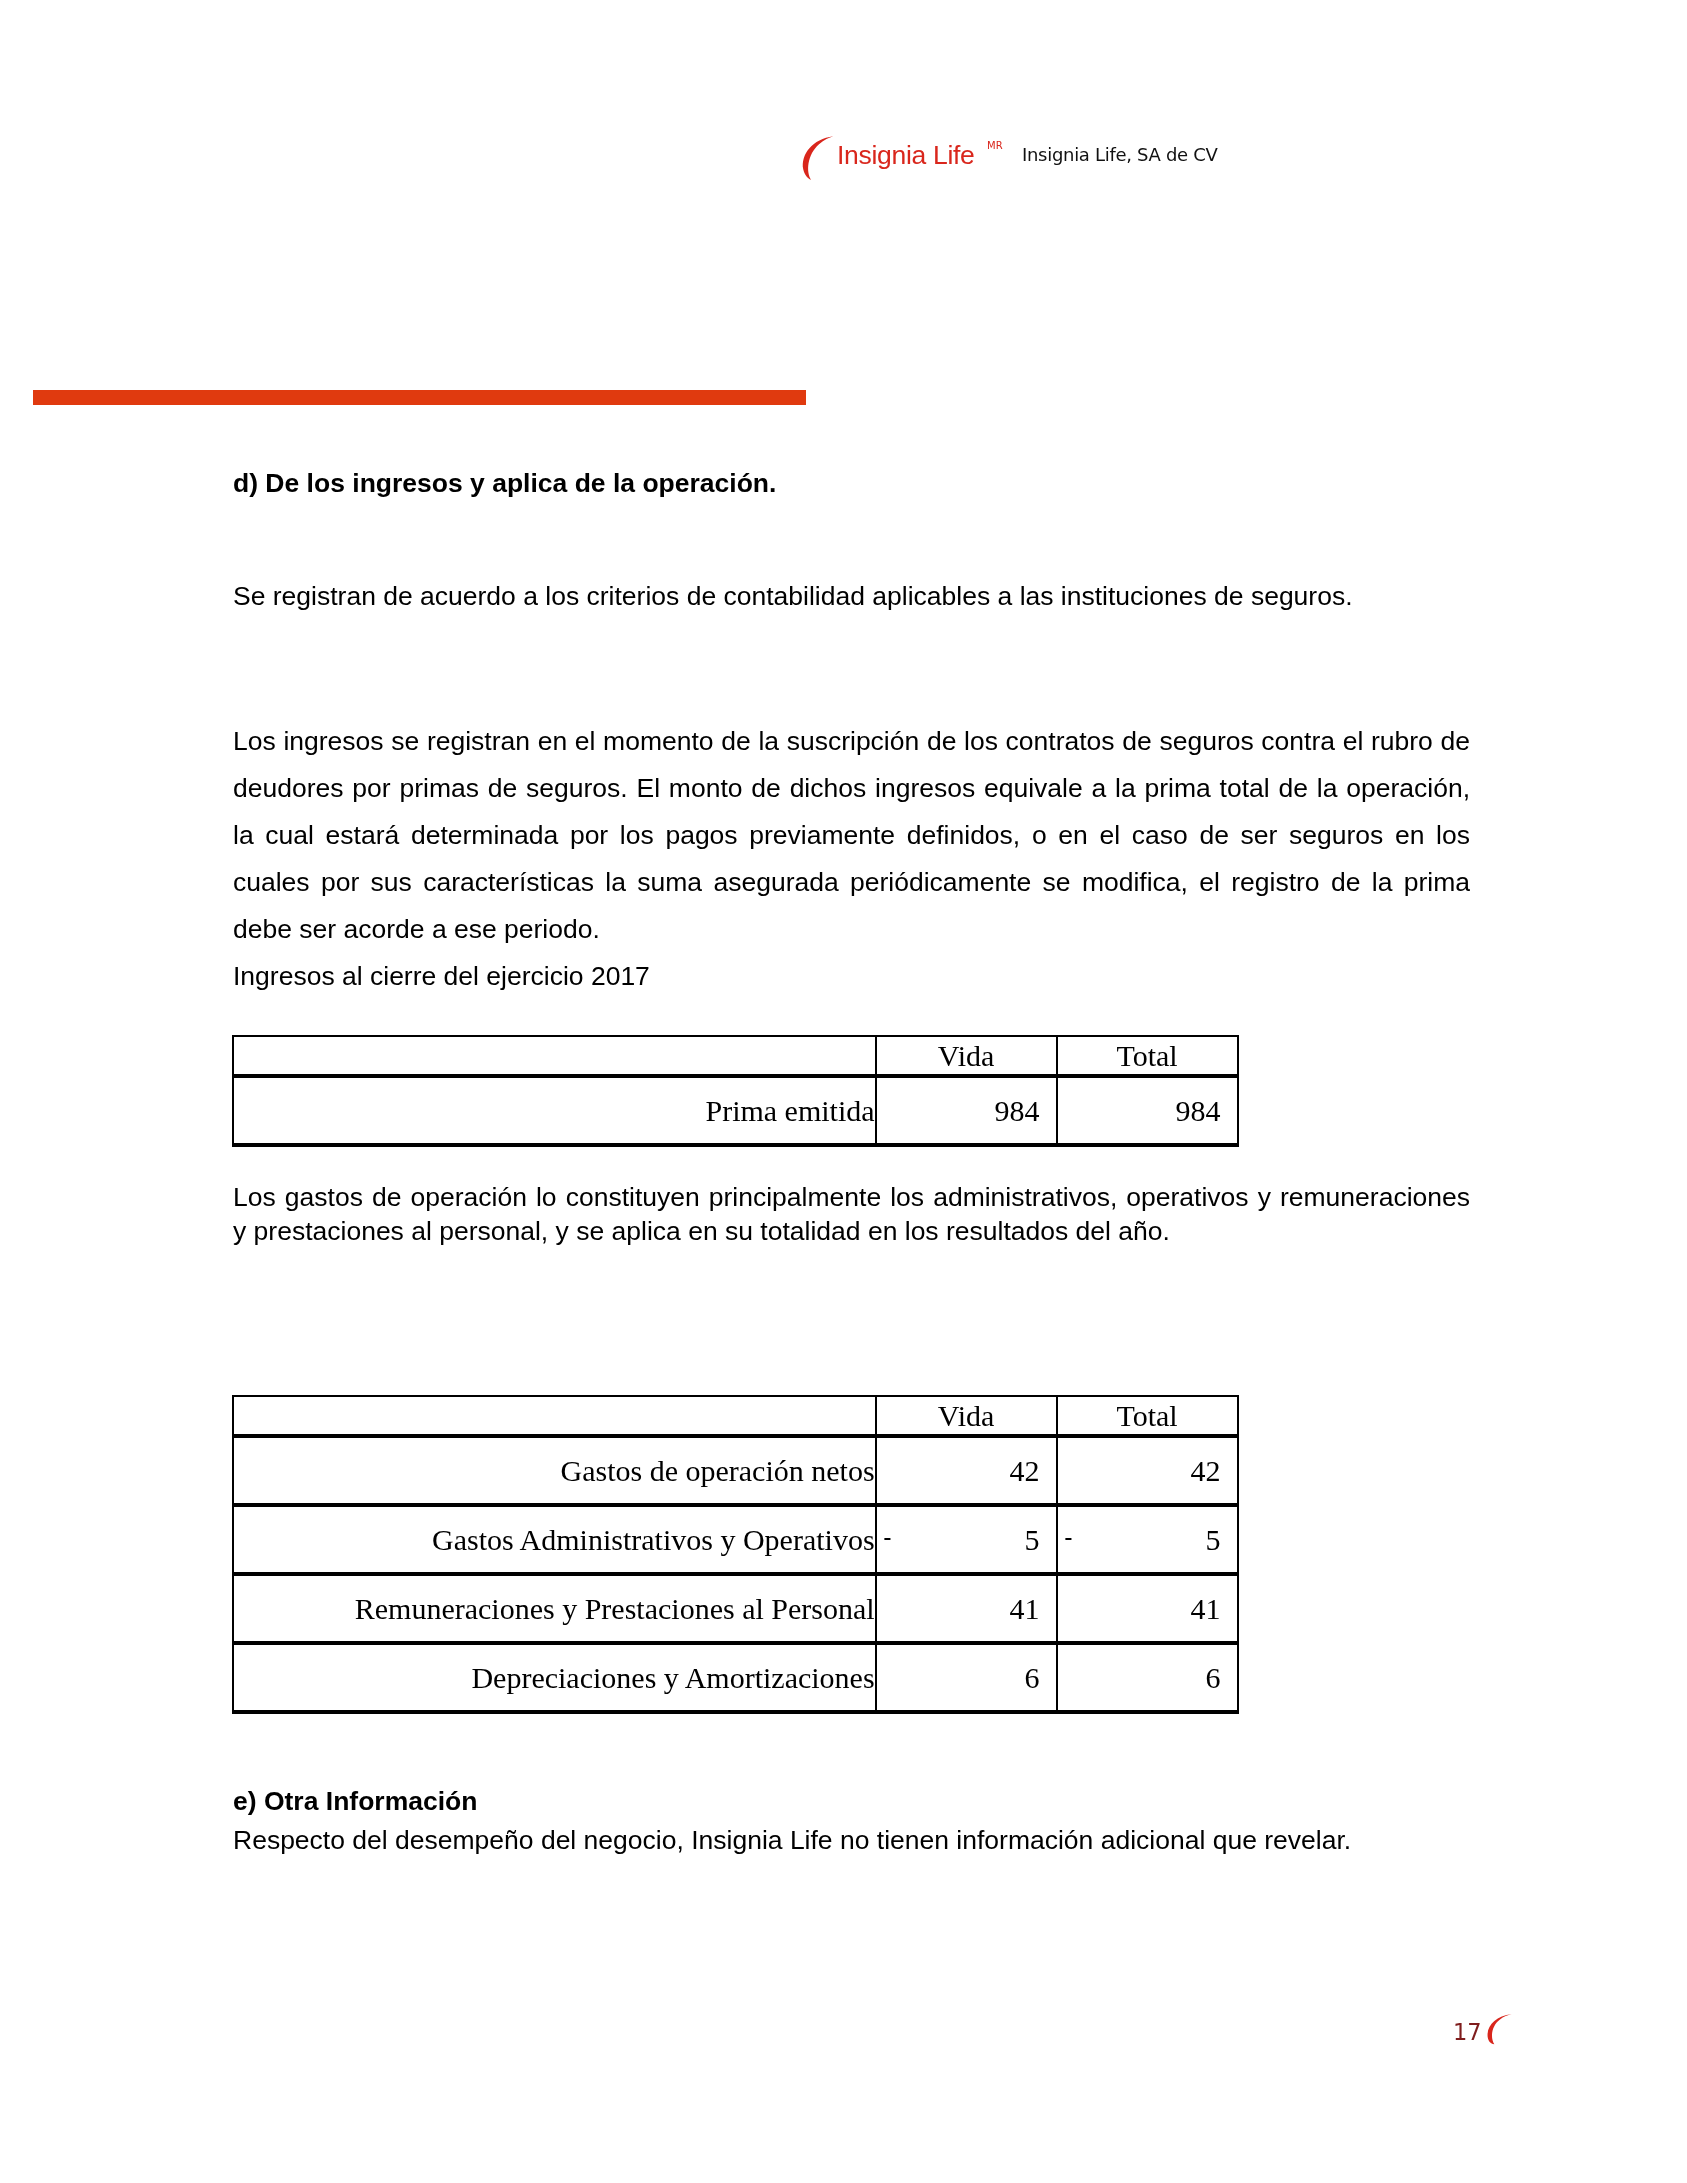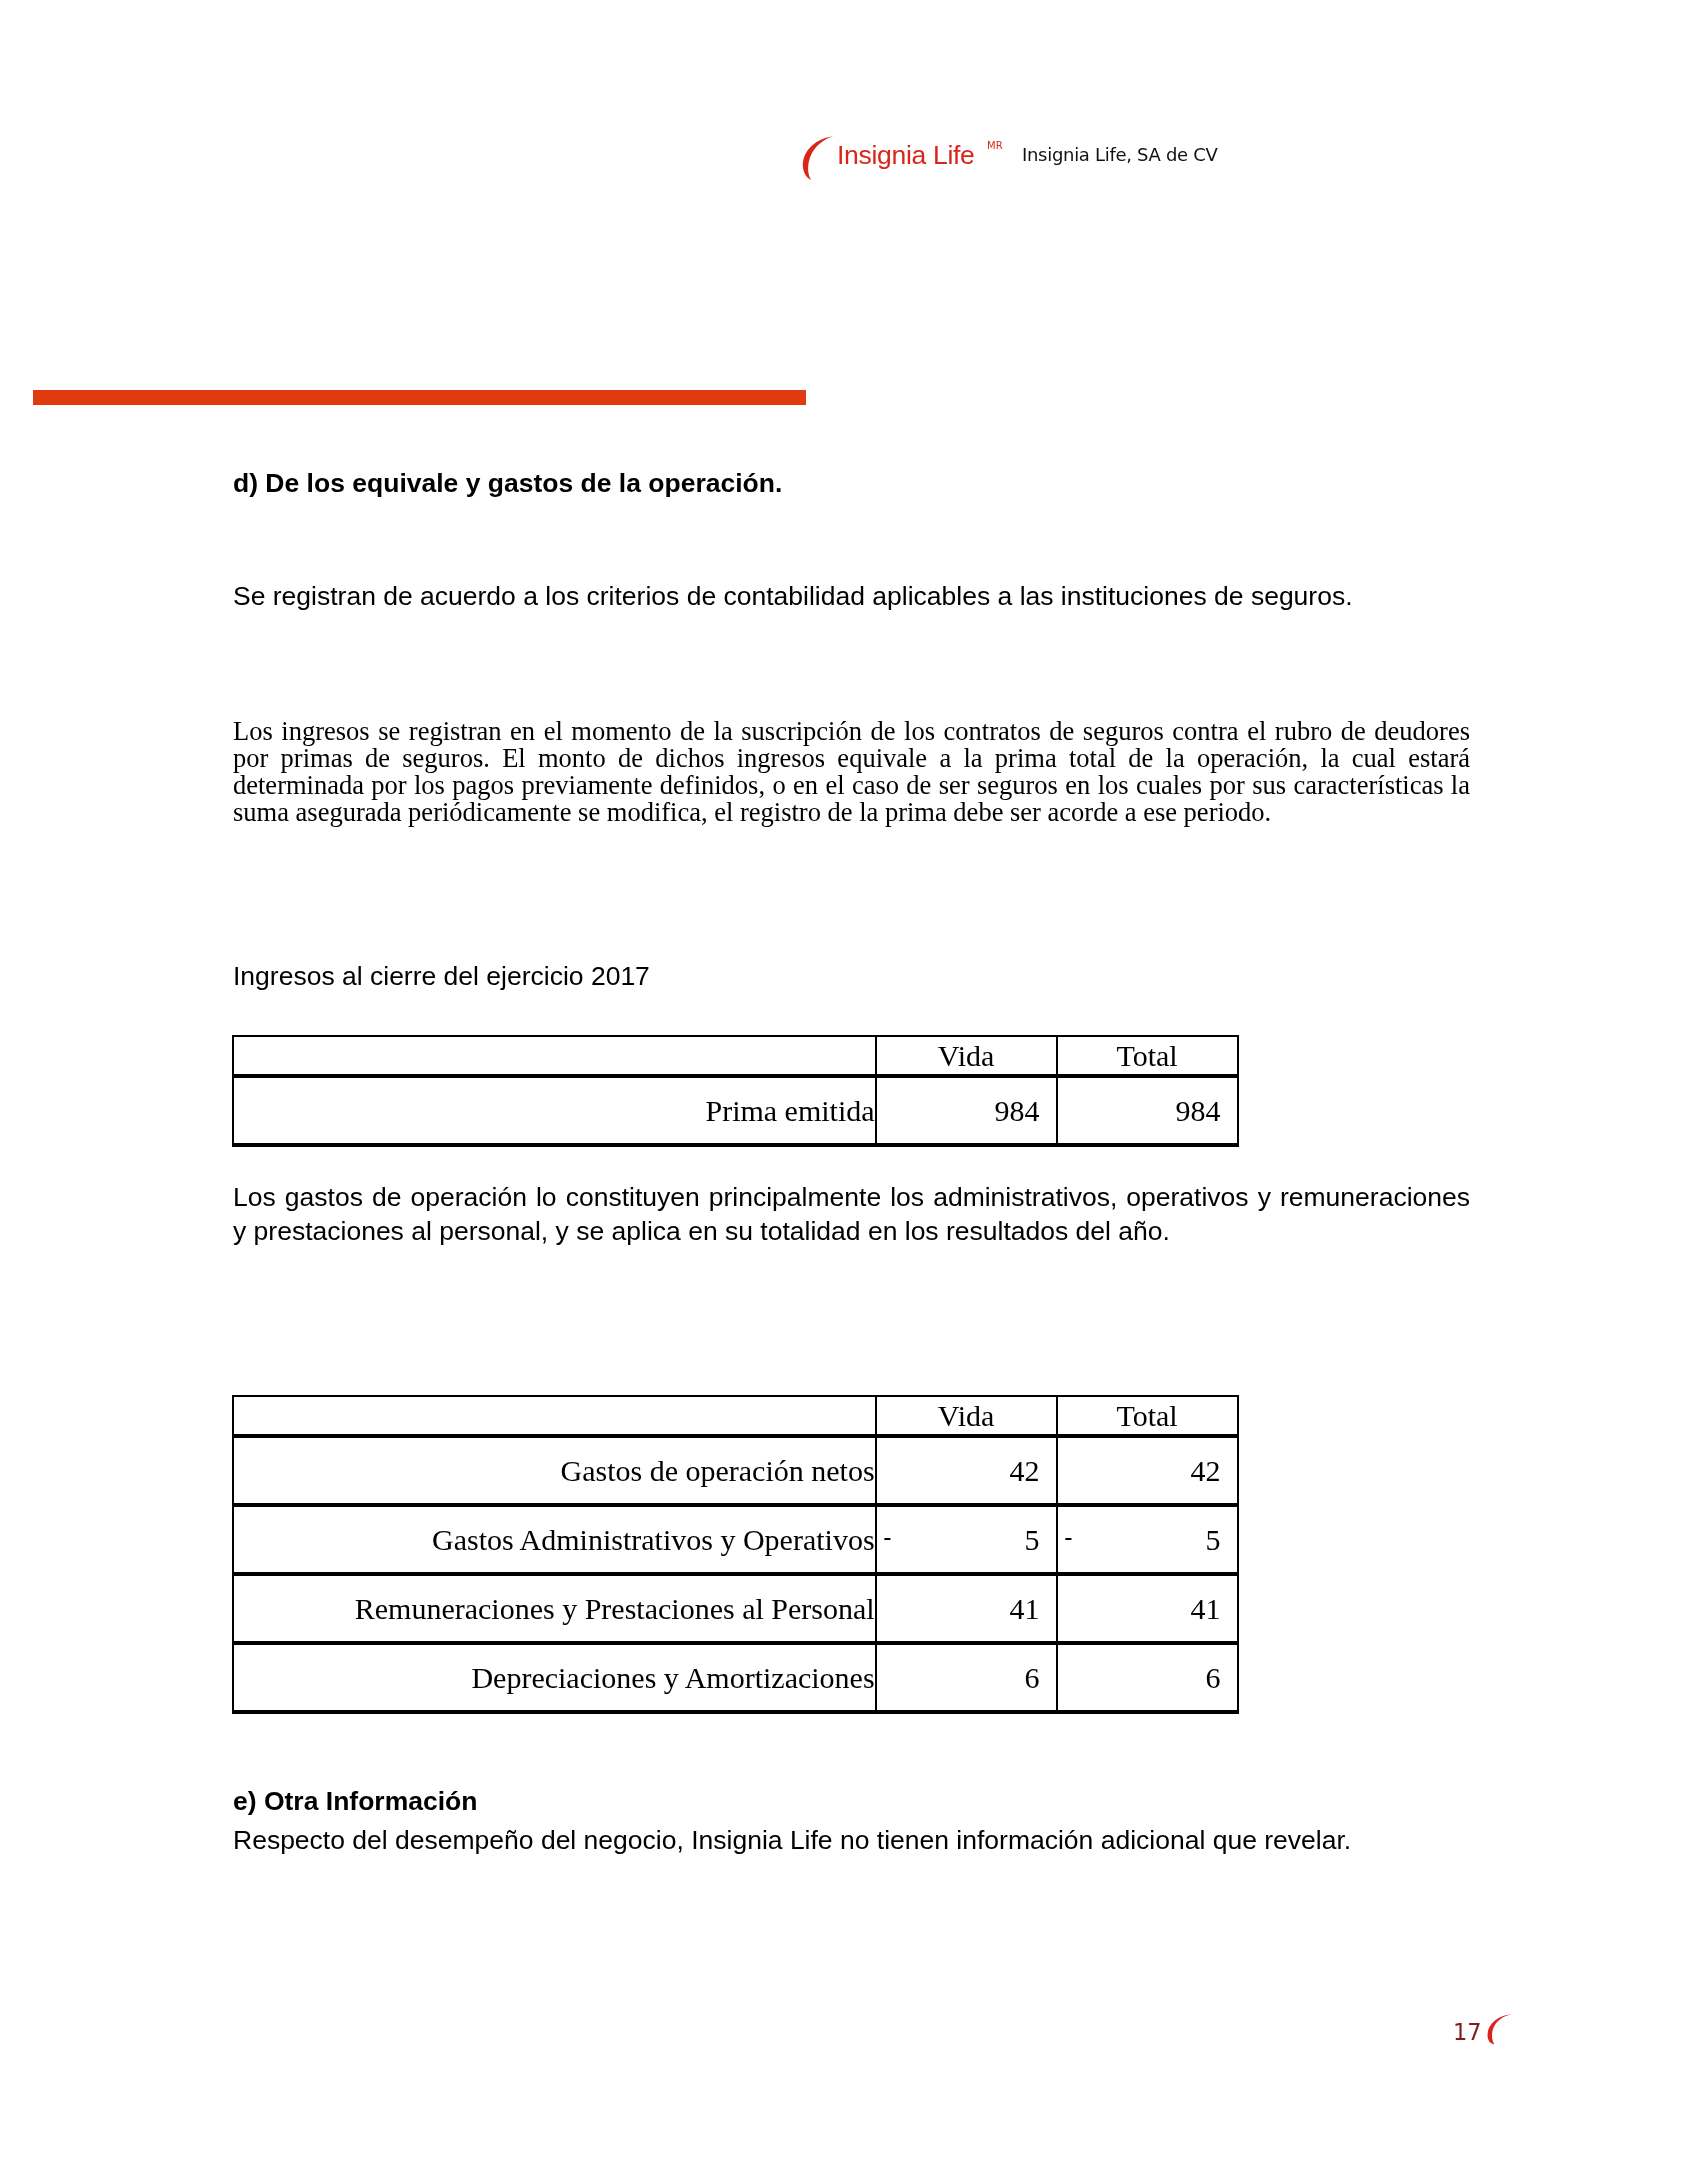--- a/index.html
+++ b/index.html
@@ -15,21 +15,21 @@
 
   .accent-bar { left: 33px; top: 390px; width: 773px; height: 14.6px; background: #e03a0f; }
 
   
   .text { font-family: "Liberation Sans", sans-serif; font-size: 26.5px; color: #000; }
   .heading { font-weight: bold; }
   .justify { text-align: justify; text-align-last: left; }
 
   .h-d { left: 233px; top: 468px; white-space: nowrap; }
   .p1 { left: 233px; top: 577px; width: 1164px; line-height: 38px; }
-  .p2 { left: 233px; top: 718px; width: 1237px; line-height: 27px; font-family: Liberation Serif, serif; }
+  .p2 { left: 233px; top: 718px; width: 1237px; line-height: 47px; }
   .p3 { left: 233px; top: 961px; white-space: nowrap; }
   .p4 { left: 233px; top: 1180px; width: 1237px; line-height: 34px; }
   .h-e { left: 233px; top: 1786px; white-space: nowrap; }
   .p5 { left: 233px; top: 1823px; width: 1237px; line-height: 34px; }
 
   
   table.fin { position: absolute; left: 232px; border-collapse: collapse; font-family: "Liberation Serif", serif; font-size: 30px; color: #000; }
   table.fin td { border: 2.6px solid #000; padding: 0; vertical-align: middle; }
   table.fin tr.hdr td { height: 37px; text-align: center; border-bottom-width: 4.6px; }
   table.fin tr.row td { height: 65px; border-bottom-width: 4px; }
@@ -51,21 +51,21 @@
   <svg class="logo-crescent" viewBox="0 0 60 70">
     <path d="M52 2 C20 6 2 30 6 52 C8 60 12 66 18 68 C10 56 12 30 30 14 C38 7 45 4 52 2 Z" fill="#d9261c"></path>
   </svg>
   <span class="logo-text">Insignia Life</span>
   <span class="logo-mr">MR</span>
 </div>
 <div class="abs company-name">Insignia Life, SA de CV</div>
 
 <div class="abs accent-bar"></div>
 
-<div class="abs text heading h-d">d) De los equivale y gastos de la operación.</div>
+<div class="abs text heading h-d">d) De los ingresos y aplica de la operación.</div>
 <div class="abs text p1">Se registran de acuerdo a los criterios de contabilidad aplicables a las instituciones de seguros.</div>
 <div class="abs text justify p2">Los ingresos se registran en el momento de la suscripción de los contratos de seguros contra el rubro de deudores por primas de seguros. El monto de dichos ingresos equivale a la prima total de la operación, la cual estará determinada por los pagos previamente definidos, o en el caso de ser seguros en los cuales por sus características la suma asegurada periódicamente se modifica, el registro de la prima debe ser acorde a ese periodo.</div>
 <div class="abs text p3">Ingresos al cierre del ejercicio 2017</div>
 
 <table class="fin t1">
   <tbody>
       <tr class="hdr">
     <td class="lbl"></td>
     <td class="hdcell">Vida</td>
     <td class="hdcell">Total</td>

